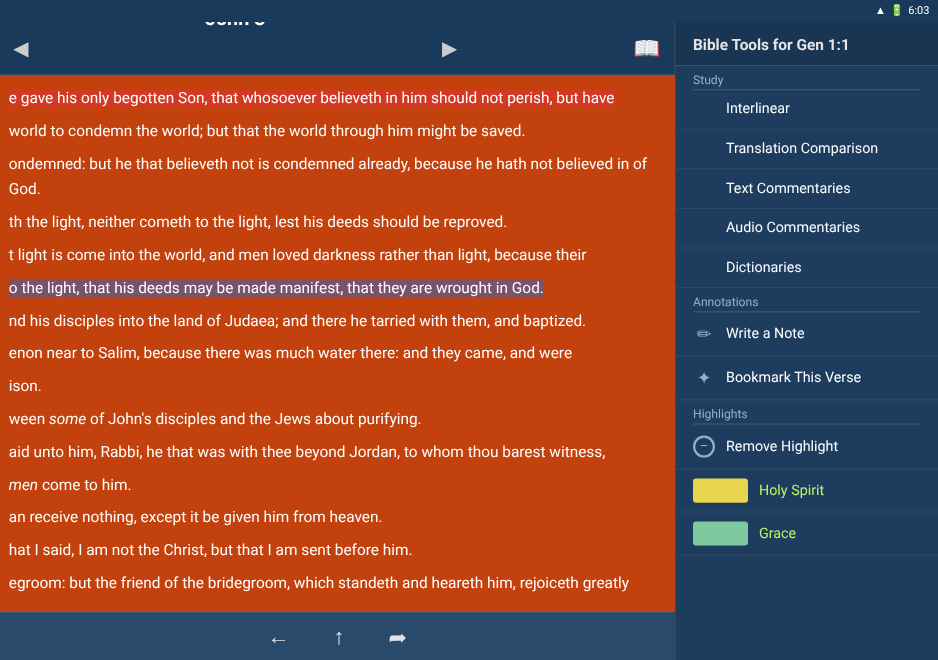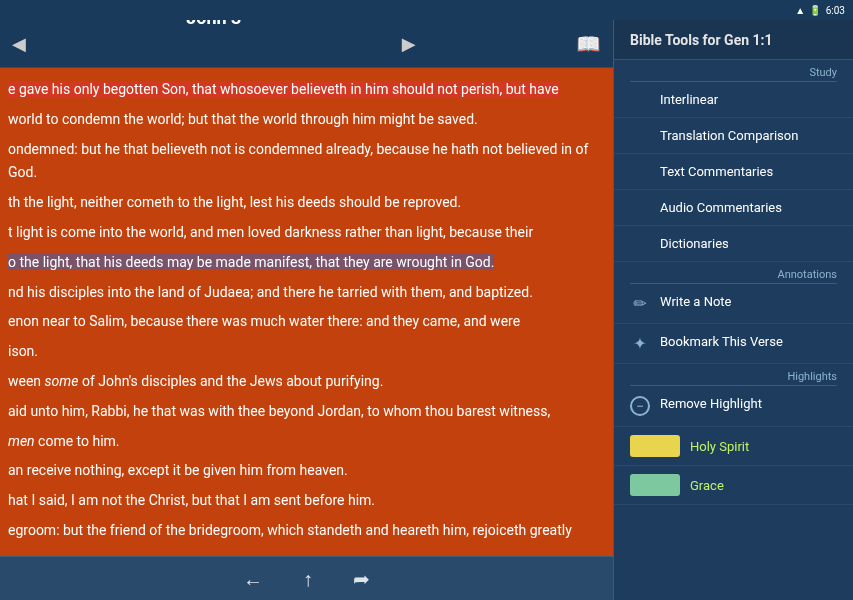--- a/index.html
+++ b/index.html
@@ -155,31 +155,31 @@
       color: #e5e5e5;
       font-size: 14px;
       font-weight: bold;
     }
 
     .tools-section-label {
       color: #8ab4cc;
       font-size: 11px;
       padding: 6px 16px 2px;
       text-transform: none;
-      text-align: right;
     }
 
     .tool-divider {
       height: 1px;
       background: rgba(255,255,255,0.15);
       margin: 0 16px;
     }
 
     .tool-item {
       display: flex;
+      align-items: center;
       padding: 10px 16px;
       color: white;
       font-size: 13px;
       cursor: pointer;
       border-bottom: 1px solid rgba(255,255,255,0.06);
       gap: 10px;
     }
 
     .tool-icon {
       font-size: 16px;

